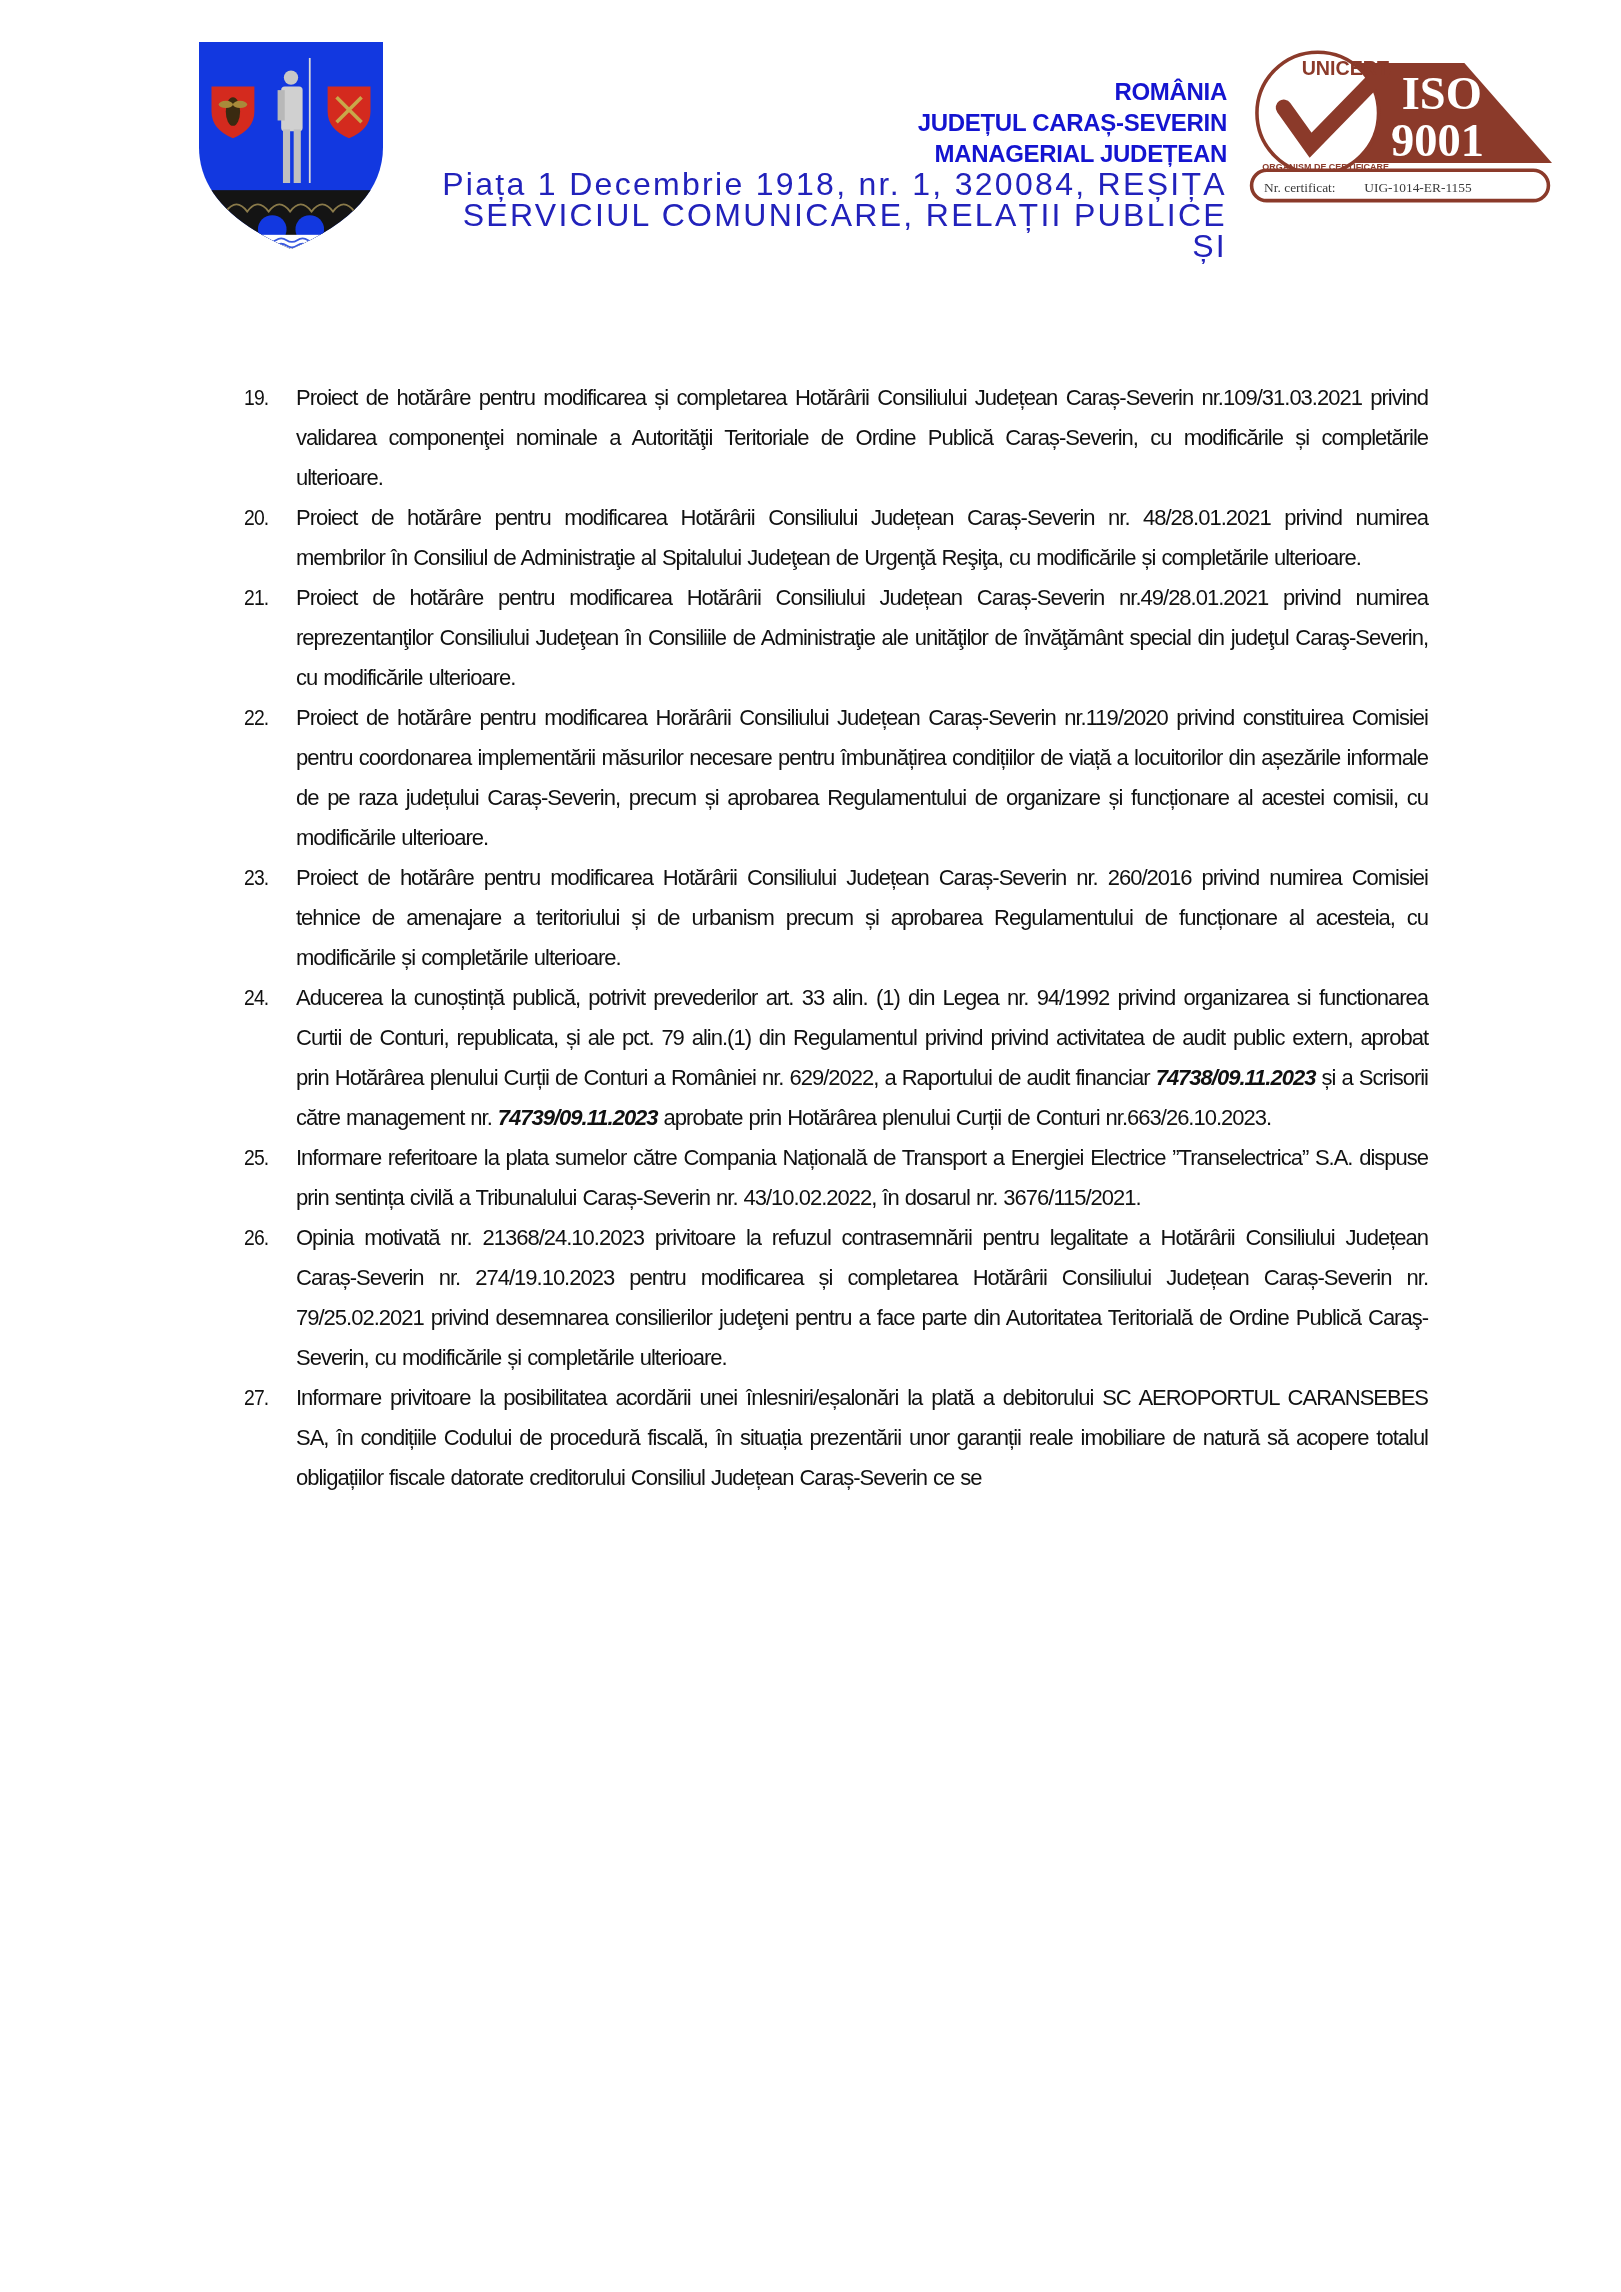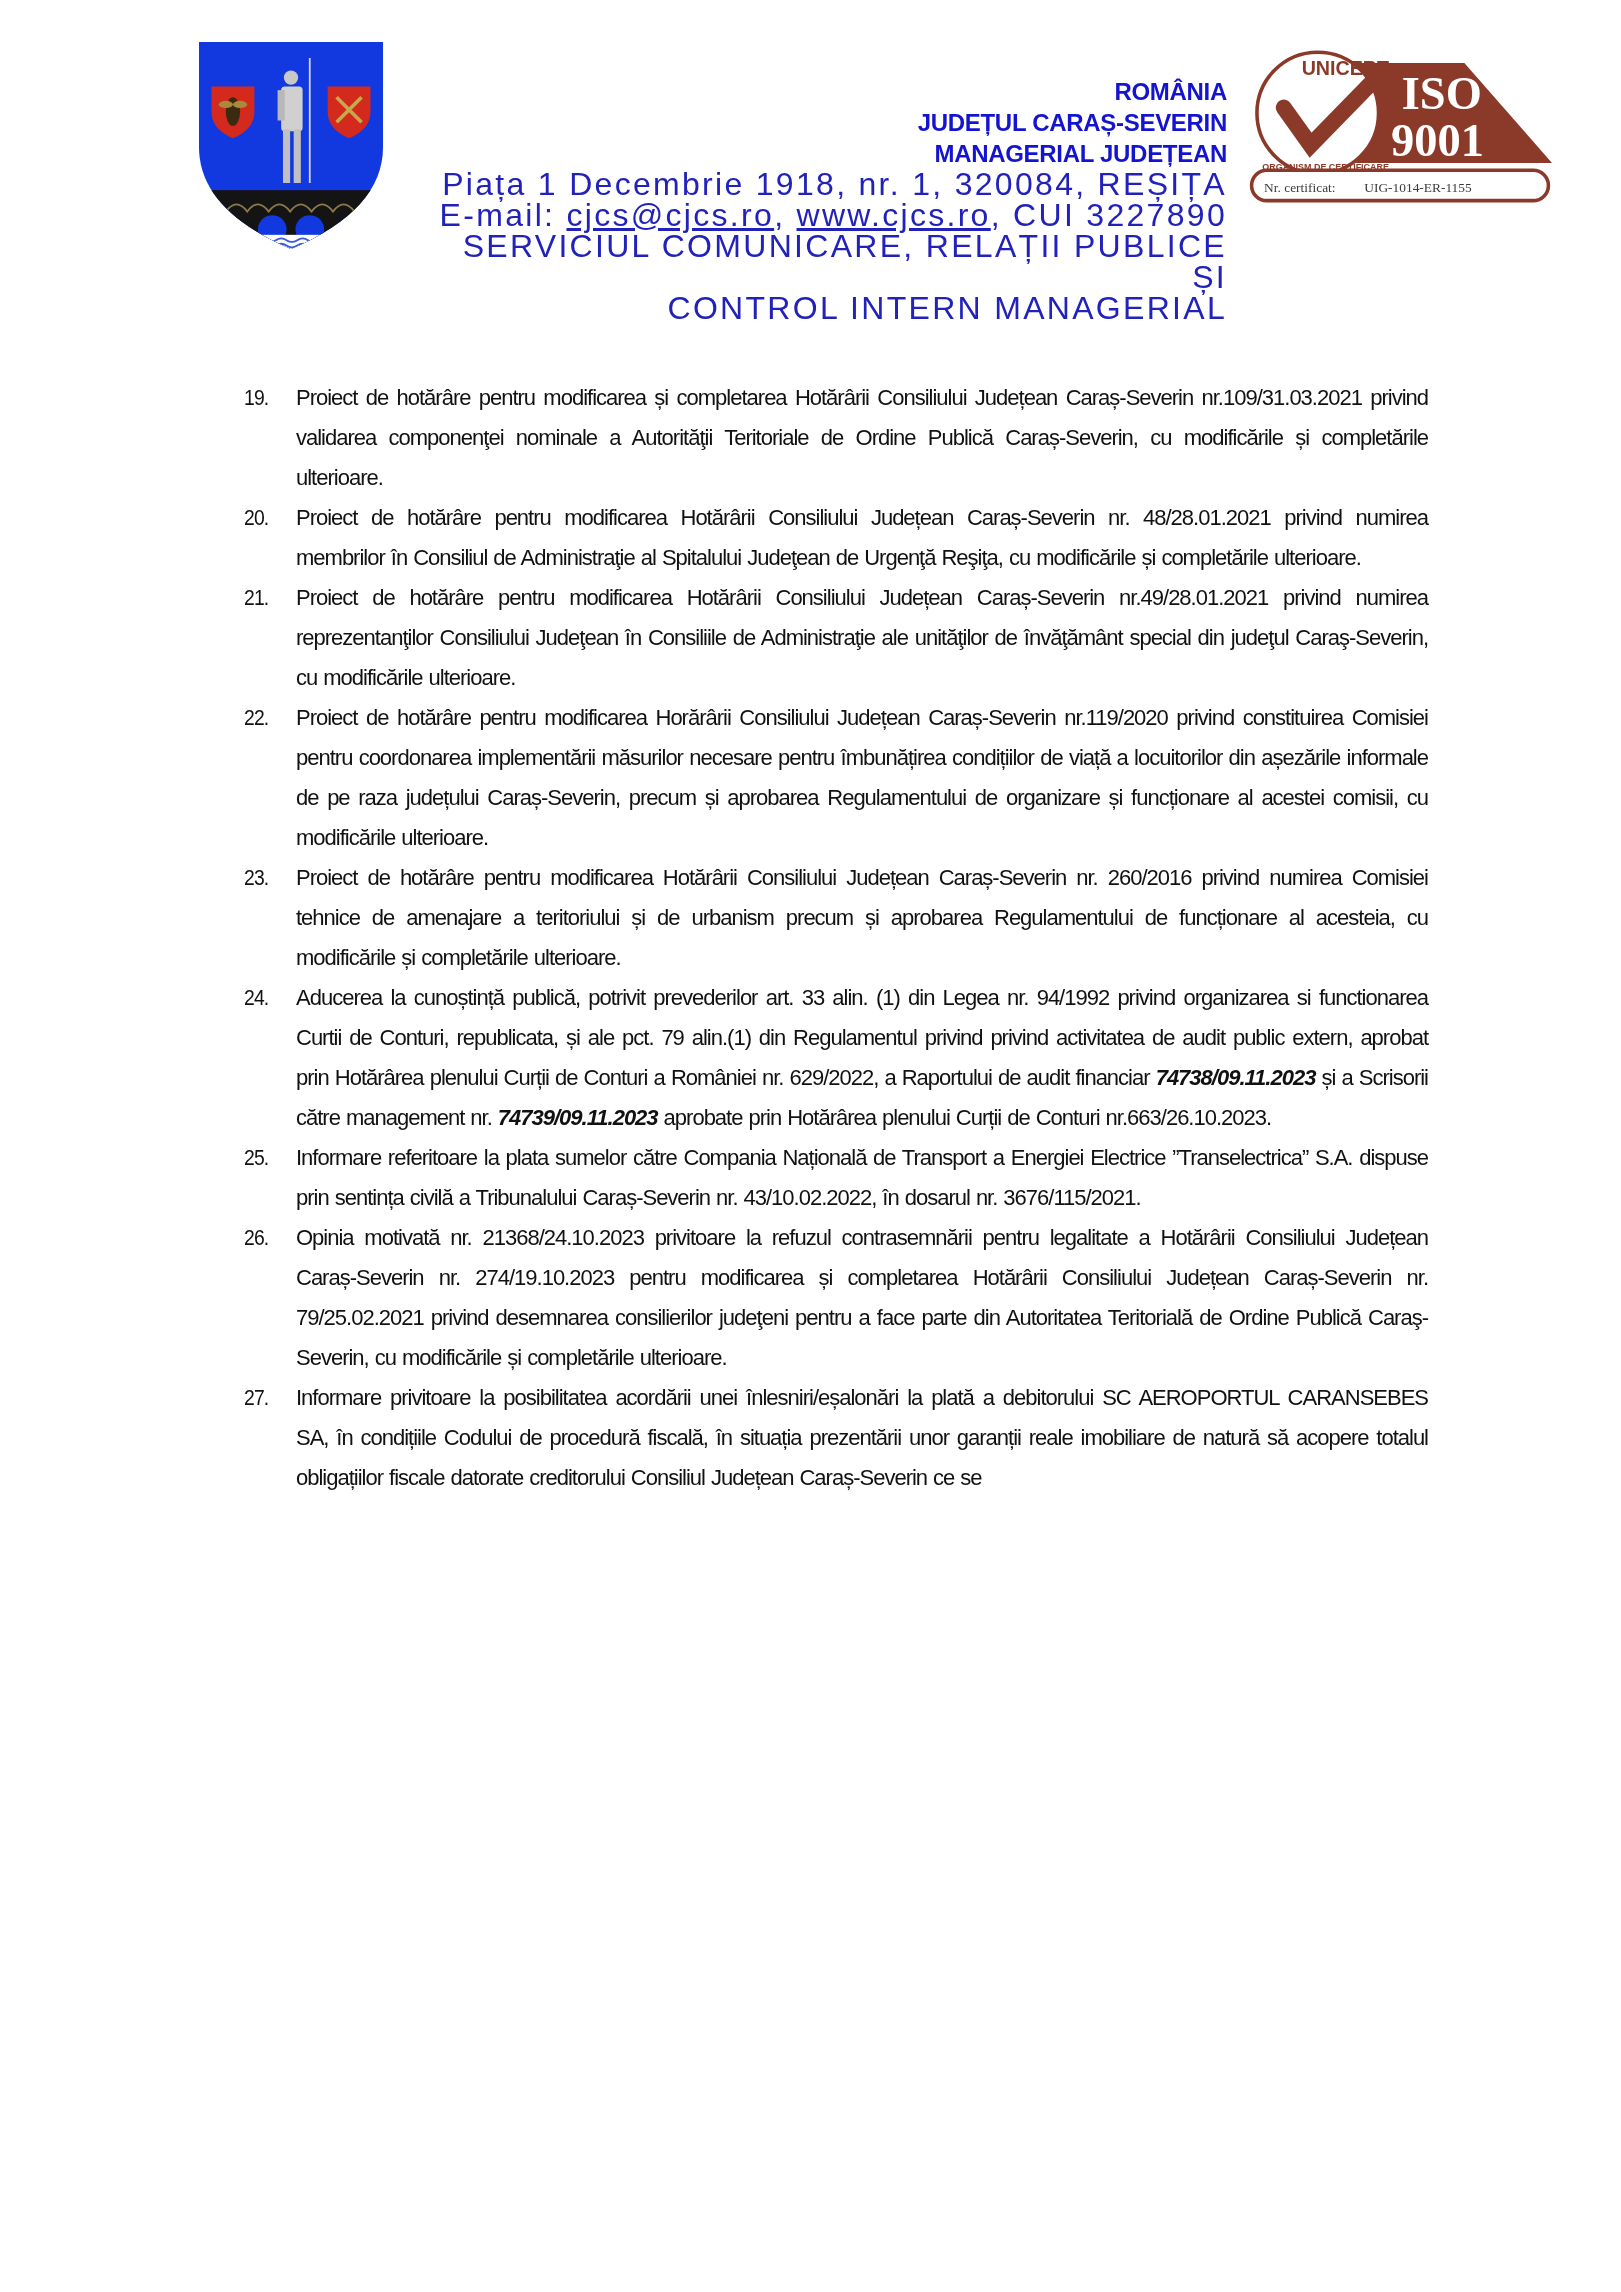--- a/index.html
+++ b/index.html
@@ -79,23 +79,21 @@
   <rect x="4" y="140" width="332" height="34" rx="17" fill="#ffffff" stroke="#8b3a2a" stroke-width="4"></rect>
   <text x="18" y="164" fill="#3a3a3a" font-family="Liberation Serif, serif" font-size="15">Nr. certificat:</text>
   <text x="130" y="164" fill="#3a3a3a" font-family="Liberation Serif, serif" font-size="15">UIG-1014-ER-1155</text>
 </svg>
 
 <div class="letterhead">
   <div class="lh-bold">ROMÂNIA</div>
   <div class="lh-bold">JUDEȚUL CARAȘ-SEVERIN</div>
   <div class="lh-bold">MANAGERIAL JUDEȚEAN</div>
   <div class="lh-reg">Piața 1 Decembrie 1918, nr. 1, 320084, REȘIȚA</div>
-  <div class="lh-reg"><span>E-mail: </span><a>cjcs@cjcs.ro</a><span>, </span><a>www.cjcs.ro</a><span>, CUI 3227890</span></div>
   <div class="lh-reg">SERVICIUL COMUNICARE, RELAȚII PUBLICE ȘI</div>
-  <div class="lh-reg">CONTROL INTERN MANAGERIAL</div>
 </div>
 
 <div class="agenda narrow">
   <div class="item">
     <span class="num">19.</span>
     <span class="text">Proiect de hotărâre pentru modificarea și completarea  Hotărârii Consiliului Județean Caraș-Severin nr.109/31.03.2021 privind validarea componenţei nominale a Autorităţii Teritoriale de Ordine Publică Caraș-Severin, cu modificările și completările ulterioare.</span>
   </div>
   <div class="item">
     <span class="num">20.</span>
     <span class="text">Proiect de hotărâre pentru modificarea Hotărârii Consiliului Județean Caraș-Severin nr. 48/28.01.2021 privind  numirea membrilor în Consiliul de Administraţie al Spitalului Judeţean de Urgenţă Reşiţa, cu modificările și completările ulterioare.</span>

